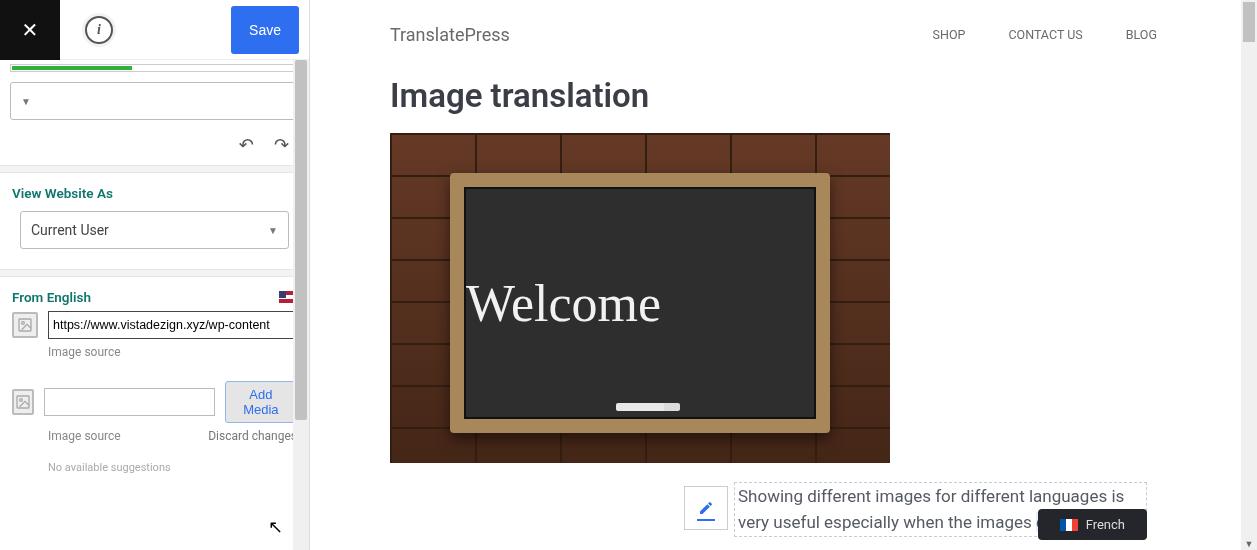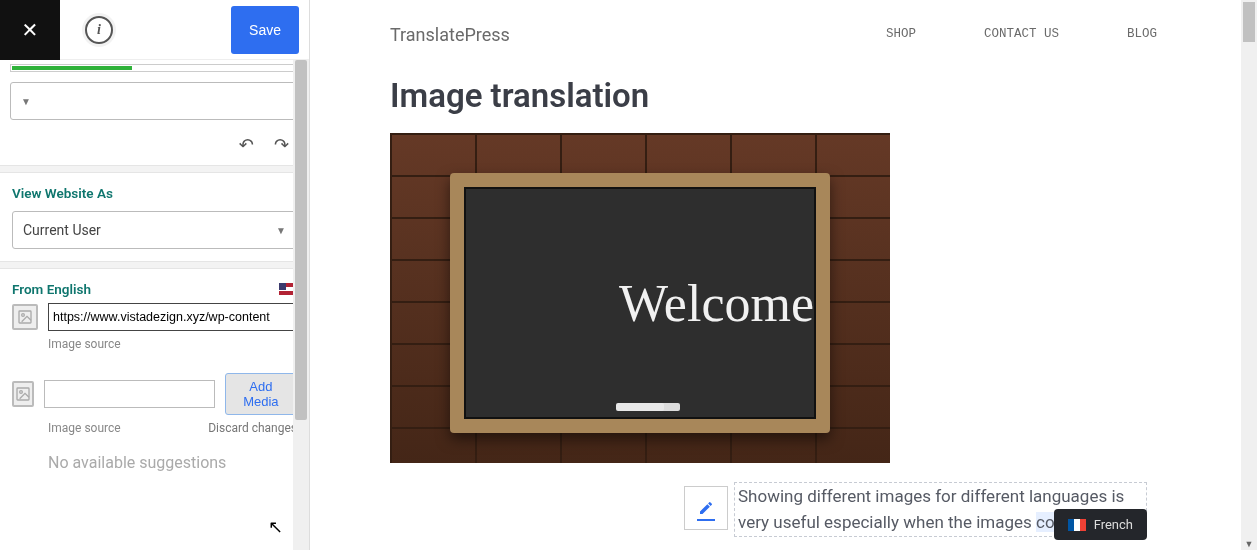--- a/index.html
+++ b/index.html
@@ -35,53 +35,53 @@
 
   .img-row { display:flex; gap:10px; margin-top:6px; align-items:center;}
   .img-placeholder { width:26px; height:26px; border:2px solid #bbb; border-radius:2px; background:#eee; display:flex; align-items:center; justify-content:center; color:#aaa;}
   .img-placeholder svg{width:16px;height:16px;}
   .url-input { flex:1; border:1.5px solid #444; height:28px; font-size:12.5px; padding:8px 4px; overflow:hidden; white-space:nowrap; }
   .url-input-empty { border:1px solid #bbb; background:#fff; }
   .media-btn { border:1px solid #8fb7ea; color:#2e6ef0; background:#e5e5e5; border-radius:3px; padding:5px 10px; font-size:13px; cursor:pointer;}
   .sub-label { font-size:12px; color:#888; margin-top:6px; margin-left:36px;}
   .discard-row{display:flex;justify-content:space-between;margin-left:36px;margin-top:6px;font-size:12px;color:#888;}
   .discard { color:#777; cursor:pointer;}
-  .no-sugg { color:#aaa; font-size:16px; margin-top:18px; margin-left:36px;}
+  .no-sugg { color:#aaa; font-size:11px; margin-top:18px; margin-left:36px;}
 
   .sb-scroll-placeholder { position:absolute; right:0; top:60px; bottom:0; width:16px; background:#f0f0f0;}
   .sb-scroll-thumb{ position:absolute; left:2px; right:2px; top:0; height:360px; background:#c1c1c1; border-radius:2px;}
 
   
   .preview-wrap { flex:1; position:relative; background:#fff; display:flex; flex-direction:column;}
   .preview { flex:1; overflow:hidden; position:relative; padding:0 100px 0 80px;}
   .site-header { display:flex; align-items:center; height:68px; color:#6a6a6a;}
   .brand { font-size:18px; }
-  .site-header nav { margin-left:auto; display:flex; gap:68px; font-size:12.5px;font-family:Liberation Mono, monospace;}
+  .site-header nav { margin-left:auto; display:flex; gap:43px; font-size:12.5px;}
   .site-header nav span{cursor:pointer;}
 
   .page-title { font-size:33px; font-weight:600; color:#3b3e47; margin-top:8px;}
 
   .hero { width:500px; height:330px; margin-top:18px; position:relative; background:#5d3a28; overflow:hidden;}
   .bricks { position:absolute; inset:0; background:
       repeating-linear-gradient(#3a2418 0 2px, transparent 2px 42px),
       repeating-linear-gradient(90deg, #3a2418 0 2px, transparent 2px 85px),
       linear-gradient(#6b3f2c,#4a2c1d);
       filter:contrast(1.05) brightness(0.95);}
   .board-frame{position:absolute;left:60px;right:60px;top:40px;bottom:30px;background:#a8875a;border-radius:4px;box-shadow:0 6px 14px rgba(0,0,0,0.5);}
-  .board{position:absolute;inset:14px;background:#2e2e2e;border:2px solid #111;display:flex;align-items:center;justify-content:flex-end;}
+  .board{position:absolute;inset:14px;background:#2e2e2e;border:2px solid #111;display:flex;align-items:center;justify-content:flex-start;}
   .board-text{color:#f1f1f1;font-size:52px;font-family:Georgia,serif;}
   .chalk{position:absolute;bottom:6px;left:50%;transform:translateX(-50%);width:48px;height:8px;background:#e8e8e8;border-radius:2px;box-shadow:16px 0 #dcdcdc;}
 
   .edit-pencil { position:absolute; left:374px; top:486px; width:44px;height:44px;border:1px solid #ccc;background:#fff;display:flex;align-items:center;justify-content:center;color:#2e6ef0;cursor:pointer;}
   .edit-pencil::after{content:'';position:absolute;bottom:8px;left:12px;right:12px;height:2px;background:#2e6ef0;}
 
   .caption { position:absolute; left:424px; right:110px; top:482px; font-size:17px; color:#565a64; line-height:1.5; background:#fff; border:1px dashed #c7cbd3; padding:1px 3px;}
   .caption .hl{background:#e6efff;}
 
-  .lang-switch { position:absolute; right:110px; bottom:10px; background:#24262b;color:#ddd;border-radius:4px;padding:8px 14px;display:flex;align-items:center;gap:8px;font-size:13px;cursor:pointer;}
+  .lang-switch { position:absolute; right:110px; bottom:10px; background:#24262b;color:#ddd;border-radius:4px;padding:8px 22px;display:flex;align-items:center;gap:8px;font-size:13px;cursor:pointer;}
 
   .right-scroll{position:absolute;right:0;top:0;bottom:0;width:16px;background:#f0f0f0;}
   .right-scroll .thumb{position:absolute;left:2px;right:2px;top:2px;height:40px;background:#c1c1c1;}
   .right-scroll .arrow{position:absolute;left:0;right:0;text-align:center;font-size:9px;color:#666;}
 
   .cursor-arrow{position:absolute; left:268px; top:516px; font-size:18px; color:#000; pointer-events:none;}
 </style>
 </head>
 <body>
 
@@ -104,21 +104,21 @@
 
     <div class="nav-arrows">
       <span>↶</span>
       <span>↷</span>
     </div>
 
     <div class="section-divider"></div>
 
     <div class="block">
       <div class="block-label">View Website As</div>
-      <div class="dropdown" style="margin:0">
+      <div class="dropdown" style="margin:8px">
         <span>Current User</span>
         <span class="caret">▼</span>
       </div>
     </div>
 
     <div class="section-divider"></div>
 
     <div class="block">
       <div class="lang-row">
         <div class="block-label" style="margin-bottom:0">From English</div>

